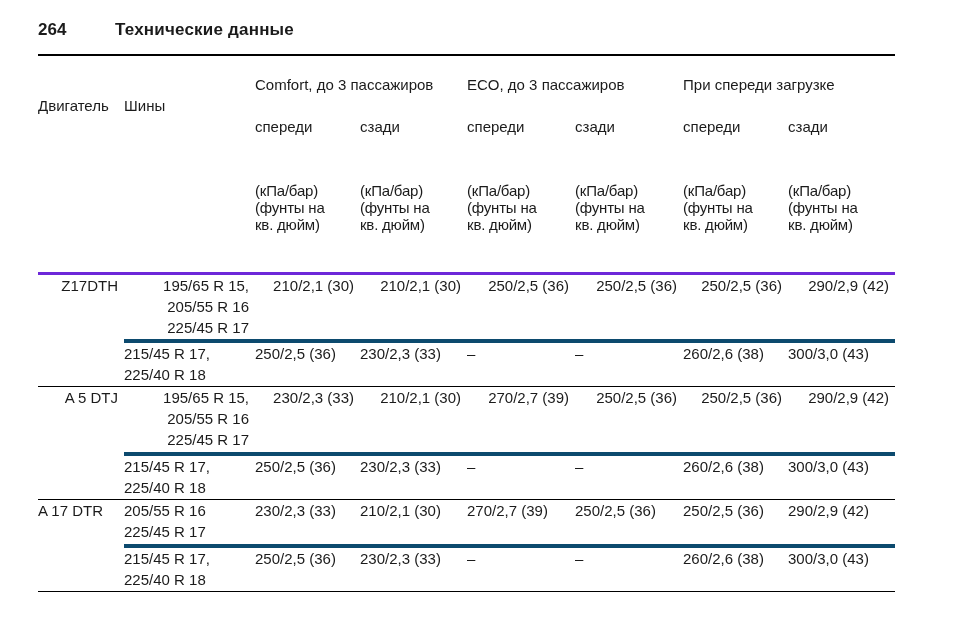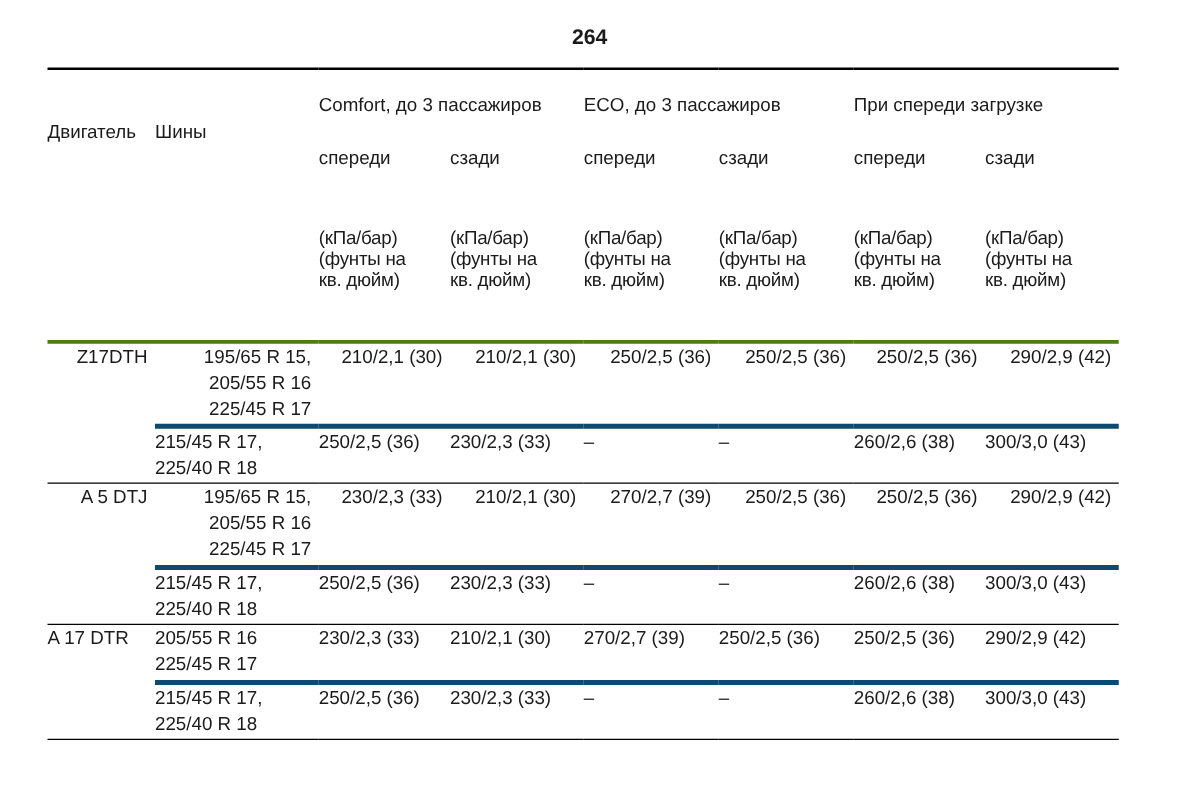--- a/index.html
+++ b/index.html
@@ -12,23 +12,22 @@
     overflow: hidden;
   }
   .page {
     position: relative;
     width: 954px;
     height: 638px;
     padding: 20px 0 0 38px;
   }
   .page-header {
     display: flex;
-    align-items: center;
+    align-items: flex-end;
     margin-bottom: 14px;
-    flex-direction: column;
   }
   .page-number {
     font-size: 17px;
     font-weight: bold;
     width: 77px;
   }
   .page-title {
     font-size: 17px;
     font-weight: bold;
     letter-spacing: 0.2px;
@@ -48,21 +47,21 @@
     font-weight: normal;
   }
   thead th { font-weight: bold; }
   tr.group-header-row th {
     border-top: 2px solid #000000;
     padding-top: 18px;
     height: 29px;
   }
   tr.column-header-row th {
     padding-bottom: 18px;
-    border-bottom: 3px solid #4d7c0f;
+    border-bottom: 3px solid #6d28d9;
   }
   .units {
     font-size: 15px;
     line-height: 17px;
     letter-spacing: -0.2px;
     margin-top: 24px;
   }
   tbody td { padding-top: 4px; }
   tr.row-3l td { height: 67px; text-align: right; }
   tr.row-2l td { height: 46px; }
@@ -71,20 +70,21 @@
   tbody tr.final td { border-bottom: 1.5px solid #000000; }
   td.engine-cell { font-weight: normal; }
 </style>
 </head>
 <body>
 
 <div class="page">
 
   <div class="page-header">
     <span class="page-number">264</span>
+    <span class="page-title">Технические данные</span>
   </div>
 
   <table class="spec">
     <colgroup>
       <col style="width:86px">
         <col style="width:131px">
       <col style="width:105px">
         <col style="width:107px">
       <col style="width:108px">
         <col style="width:108px">

